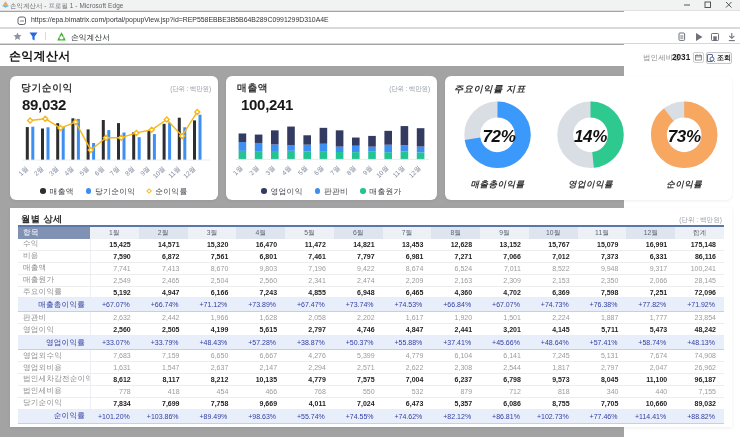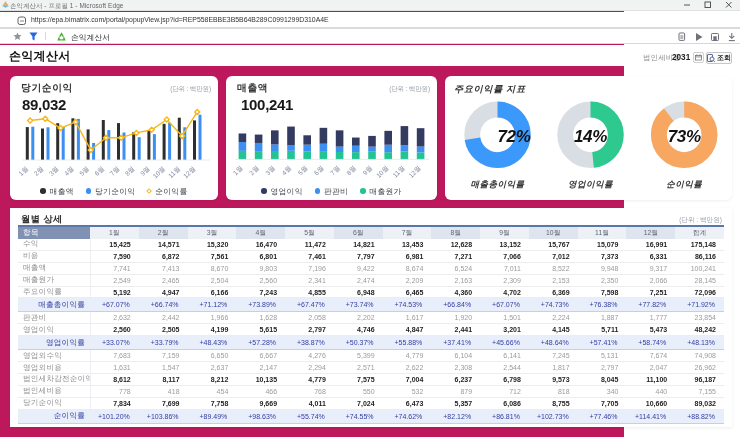--- a/index.html
+++ b/index.html
@@ -1,15 +1,15 @@
 <!DOCTYPE html>
 <html><head><meta charset="utf-8"><style>
 * { margin:0; padding:0; box-sizing:border-box; }
 html,body { width:740px; height:437px; overflow:hidden; font-family:"Liberation Sans",sans-serif; -webkit-font-smoothing:antialiased; }
-#stage { position:relative; width:624px; height:437px; background:#be185d; }
+#stage { position:relative; width:624px; height:437px; background:#a3a3a3; }
 #titlebar { position:absolute; left:0; top:0; width:740px; height:10.5px; background:#f1f2f2; border-bottom:1px solid #e0e0e0; }
 #titletext { position:absolute; left:10px; top:1.5px; font-size:6.4px; color:#60656b; letter-spacing:0.1px; }
 #addrbar { position:absolute; left:0; top:11.5px; width:740px; height:15px; background:#fff; }
 #addrtext { position:absolute; left:31px; top:4.5px; font-size:6.9px; color:#2f3337; }
 #addrband { position:absolute; left:0; top:26.5px; width:740px; height:2.5px; background:#dadada; }
 #bookbar { position:absolute; left:0; top:29px; width:740px; height:14.5px; background:#fff; border-bottom:1px solid #d7d7d7; }
 #bm_sep { position:absolute; left:45px; top:3px; width:1px; height:8px; background:#d9d9d9; }
 #bm_text { position:absolute; left:71px; top:3px; font-size:7.8px; color:#24282c; }
 #pagehdr { position:absolute; left:0; top:44.5px; width:740px; height:21.5px; background:#fff; }
 #ptitle { position:absolute; left:9px; top:3.5px; font-size:12px; font-weight:bold; color:#141414; letter-spacing:0.3px; }
@@ -256,21 +256,21 @@
   <div class="card" id="card3">
     <svg width="287" height="124" viewBox="0 0 287 124" style="position:absolute;left:0;top:0">
         <circle cx="52.5" cy="58.8" r="25.3" fill="none" stroke="#d9dde4" stroke-width="15.8"></circle>
         <circle cx="52.5" cy="58.8" r="25.3" fill="none" stroke="#3b99fc" stroke-width="15.8" stroke-dasharray="114.45 44.51" transform="rotate(-90 52.5 58.8)"></circle>
         <circle cx="145.5" cy="58.8" r="25.3" fill="none" stroke="#d9dde4" stroke-width="15.8"></circle>
         <circle cx="145.5" cy="58.8" r="25.3" fill="none" stroke="#2dc98f" stroke-width="15.8" stroke-dasharray="76.30 82.66" transform="rotate(-90 145.5 58.8)"></circle>
         <circle cx="239.2" cy="58.8" r="25.3" fill="none" stroke="#d9dde4" stroke-width="15.8"></circle>
         <circle cx="239.2" cy="58.8" r="25.3" fill="none" stroke="#f7a75f" stroke-width="15.8" stroke-dasharray="141.48 17.49" transform="rotate(-90 239.2 58.8)"></circle>
       </svg>
     <span class="ctitle" style="left:9px;top:7px;font-size:9.2px">주요이익률 지표</span>
-    <div class="dpct" style="left:39px;width:60px">72%</div>
+    <div class="dpct" style="left:24px;width:60px">72%</div>
     <div class="dpct" style="left:115.5px;width:60px">14%</div>
     <div class="dpct" style="left:209.2px;width:60px">73%</div>
     <div class="dlabel" style="left:12.5px;width:80px">매출총이익률</div>
     <div class="dlabel" style="left:105.5px;width:80px">영업이익률</div>
     <div class="dlabel" style="left:199.2px;width:80px">순이익률</div>
   </div>
   <div class="card" id="card4">
     <span id="t_title">월별 상세</span>
       <span id="t_unit">(단위 : 백만원)</span>
     <div id="tblwrap">

